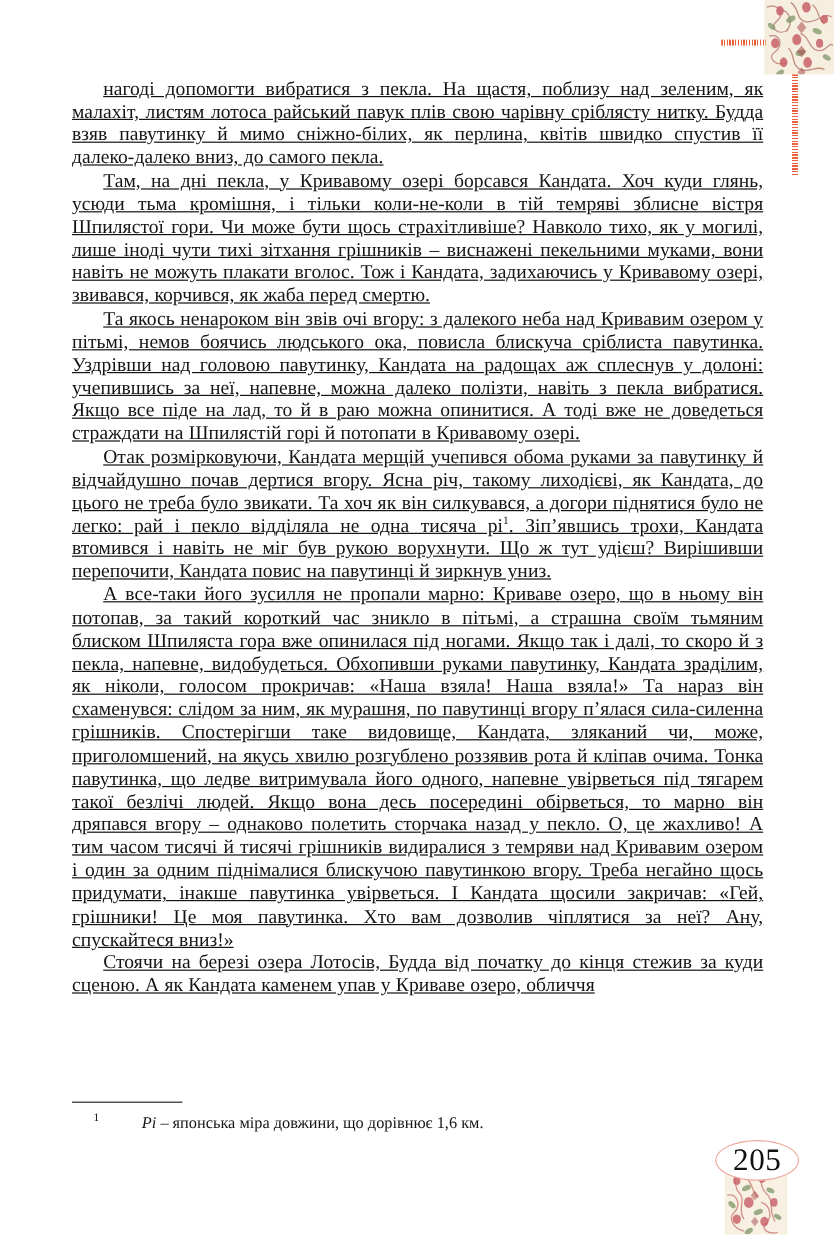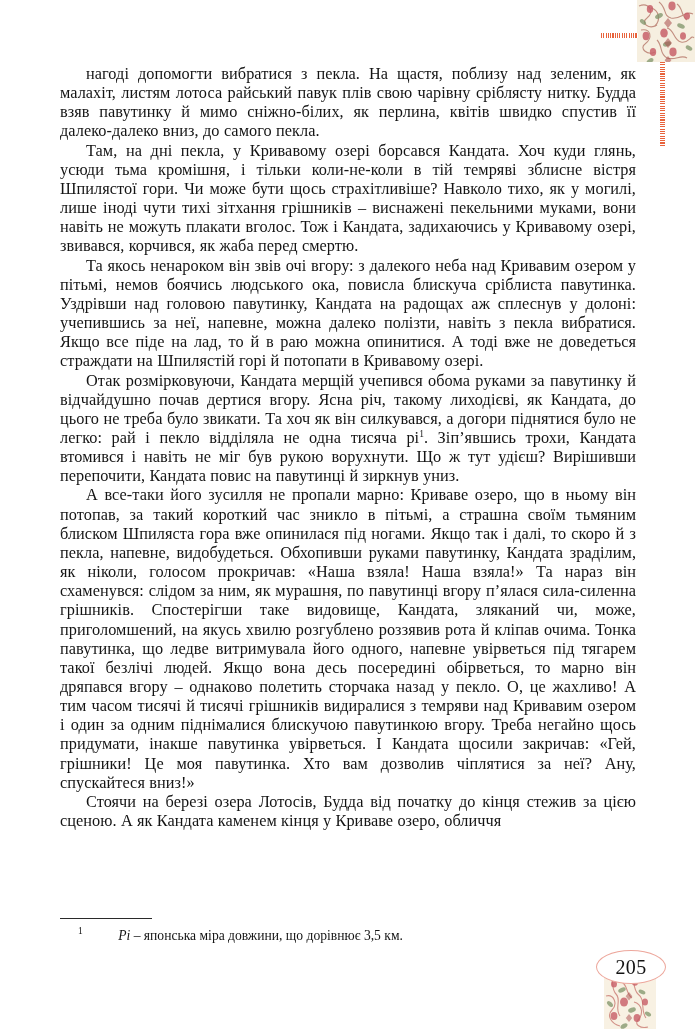--- a/index.html
+++ b/index.html
@@ -29,20 +29,21 @@
   .para {
     margin: 0;
     text-align: justify;
     text-justify: inter-word;
     text-indent: 26px;
     font-size: 16.3px;
     line-height: 19.15px;
     letter-spacing: 0.05px;
     word-spacing: 0.2px;
     hyphens: manual;
+    text-decoration: underline;
   }
   .para + .para { margin-top: 0; }
   sup.fnref {
     font-size: 9.5px;
     vertical-align: super;
     line-height: 0;
   }
 
   
   .footnote-zone {
@@ -133,21 +134,21 @@
     border-radius: 50%;
     background: #ffffff;
     box-sizing: border-box;
   }
   .pagenum {
     position: absolute;
     inset: 0;
     display: flex;
     align-items: center;
     justify-content: center;
-    font-size: 20px;
+    font-size: 26px;
     letter-spacing: 0.4px;
     color: #121212;
   }
 </style>
 </head>
 <body>
 
 <div id="page">
 
   <div class="orn-top">
@@ -191,26 +192,26 @@
   <div class="dash-h"></div>
 
   <div class="dash-v"></div>
 
   <div class="text-column">
     <p class="para">нагоді допомогти вибратися з пекла. На щастя, поблизу над зеленим, як малахіт, листям лотоса райський павук плів свою чарівну сріблясту нитку. Будда взяв павутинку й мимо сніжно-білих, як перлина, квітів швидко спустив її далеко-далеко вниз, до самого пекла.</p>
     <p class="para">Там, на дні пекла, у Кривавому озері борсався Кандата. Хоч куди глянь, усюди тьма кромішня, і тільки коли-не-коли в тій темряві зблисне вістря Шпилястої гори. Чи може бути щось страхітливіше? Навколо тихо, як у могилі, лише іноді чути тихі зітхання грішників – виснажені пекельними муками, вони навіть не можуть плакати вголос. Тож і Кандата, задихаючись у Кривавому озері, звивався, корчився, як жаба перед смертю.</p>
     <p class="para">Та якось ненароком він звів очі вгору: з далекого неба над Кривавим озером у пітьмі, немов боячись людського ока, повисла блискуча сріблиста павутинка. Уздрівши над головою павутинку, Кандата на радощах аж сплеснув у долоні: учепившись за неї, напевне, можна далеко полізти, навіть з пекла вибратися. Якщо все піде на лад, то й в раю можна опинитися. А тоді вже не доведеться страждати на Шпилястій горі й потопати в Кривавому озері.</p>
     <p class="para"><span>Отак розмірковуючи, Кандата мерщій учепився обома руками за павутинку й відчайдушно почав дертися вгору. Ясна річ, такому лиходієві, як Кандата, до цього не треба було звикати. Та хоч як він силкувався, а догори піднятися було не легко: рай і пекло відділяла не одна тисяча рі</span><sup class="fnref">1</sup>. <span>Зіп’явшись трохи, Кандата втомився і навіть не міг був рукою ворухнути. Що ж тут удієш? Вирішивши перепочити, Кандата повис на павутинці й зиркнув униз.</span></p>
     <p class="para">А все-таки його зусилля не пропали марно: Криваве озеро, що в ньому він потопав, за такий короткий час зникло в пітьмі, а страшна своїм тьмяним блиском Шпиляста гора вже опинилася під ногами. Якщо так і далі, то скоро й з пекла, напевне, видобудеться. Обхопивши руками павутинку, Кандата зраділим, як ніколи, голосом прокричав: «Наша взяла! Наша взяла!» Та нараз він схаменувся: слідом за ним, як мурашня, по павутинці вгору п’ялася сила-силенна грішників. Спостерігши таке видовище, Кандата, зляканий чи, може, приголомшений, на якусь хвилю розгублено роззявив рота й кліпав очима. Тонка павутинка, що ледве витримувала його одного, напевне увірветься під тягарем такої безлічі людей. Якщо вона десь посередині обірветься, то марно він дряпався вгору – однаково полетить сторчака назад у пекло. О, це жахливо! А тим часом тисячі й тисячі грішників видиралися з темряви над Кривавим озером і один за одним піднімалися блискучою павутинкою вгору. Треба негайно щось придумати, інакше павутинка увірветься. І Кандата щосили закричав: «Гей, грішники! Це моя павутинка. Хто вам дозволив чіплятися за неї? Ану, спускайтеся вниз!»</p>
-    <p class="para">Стоячи на березі озера Лотосів, Будда від початку до кінця стежив за цією сценою. А як Кандата каменем кінця у Криваве озеро, обличчя</p>
+    <p class="para">Стоячи на березі озера Лотосів, Будда від початку до кінця стежив за куди сценою. А як Кандата каменем упав у Криваве озеро, обличчя</p>
   </div>
 
   <div class="footnote-zone">
     <div class="footnote-rule"></div>
-    <p class="footnote-text"><span class="fnmark">1</span> <span class="term">Рі</span><span> – японська міра довжини, що дорівнює 3,5 км.</span></p>
+    <p class="footnote-text"><span class="fnmark">1</span> <span class="term">Рі</span><span> – японська міра довжини, що дорівнює 1,6 км.</span></p>
   </div>
 
   <div class="orn-bottom">
     <svg class="orn-svg" viewBox="0 0 52 57" preserveAspectRatio="none">
       <rect x="0" y="0" width="52" height="57" fill="#f8f1e3"></rect>
       <g stroke="#d08d84" stroke-width="1.1" fill="none" opacity="0.95">
         <path d="M4 2 C12 8, 6 16, 12 22 C18 28, 10 36, 16 44"></path>
         <path d="M26 0 C32 8, 28 16, 34 22 C42 28, 36 38, 42 46"></path>
         <path d="M2 24 C10 22, 14 32, 8 38 C2 44, 8 52, 16 54"></path>
         <path d="M30 30 C38 32, 40 42, 34 48 C30 52, 36 57, 44 55"></path>

